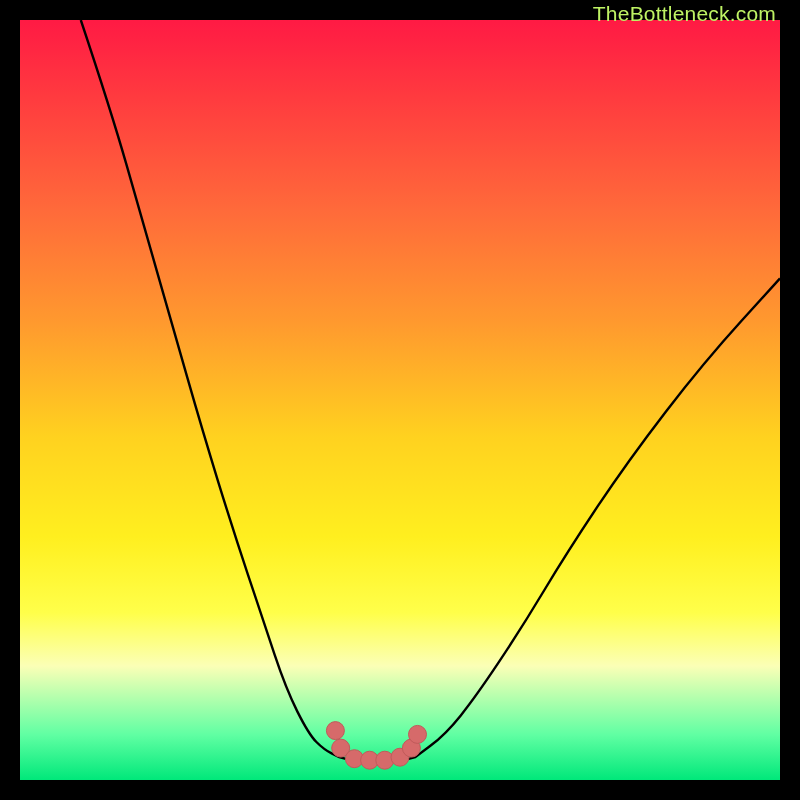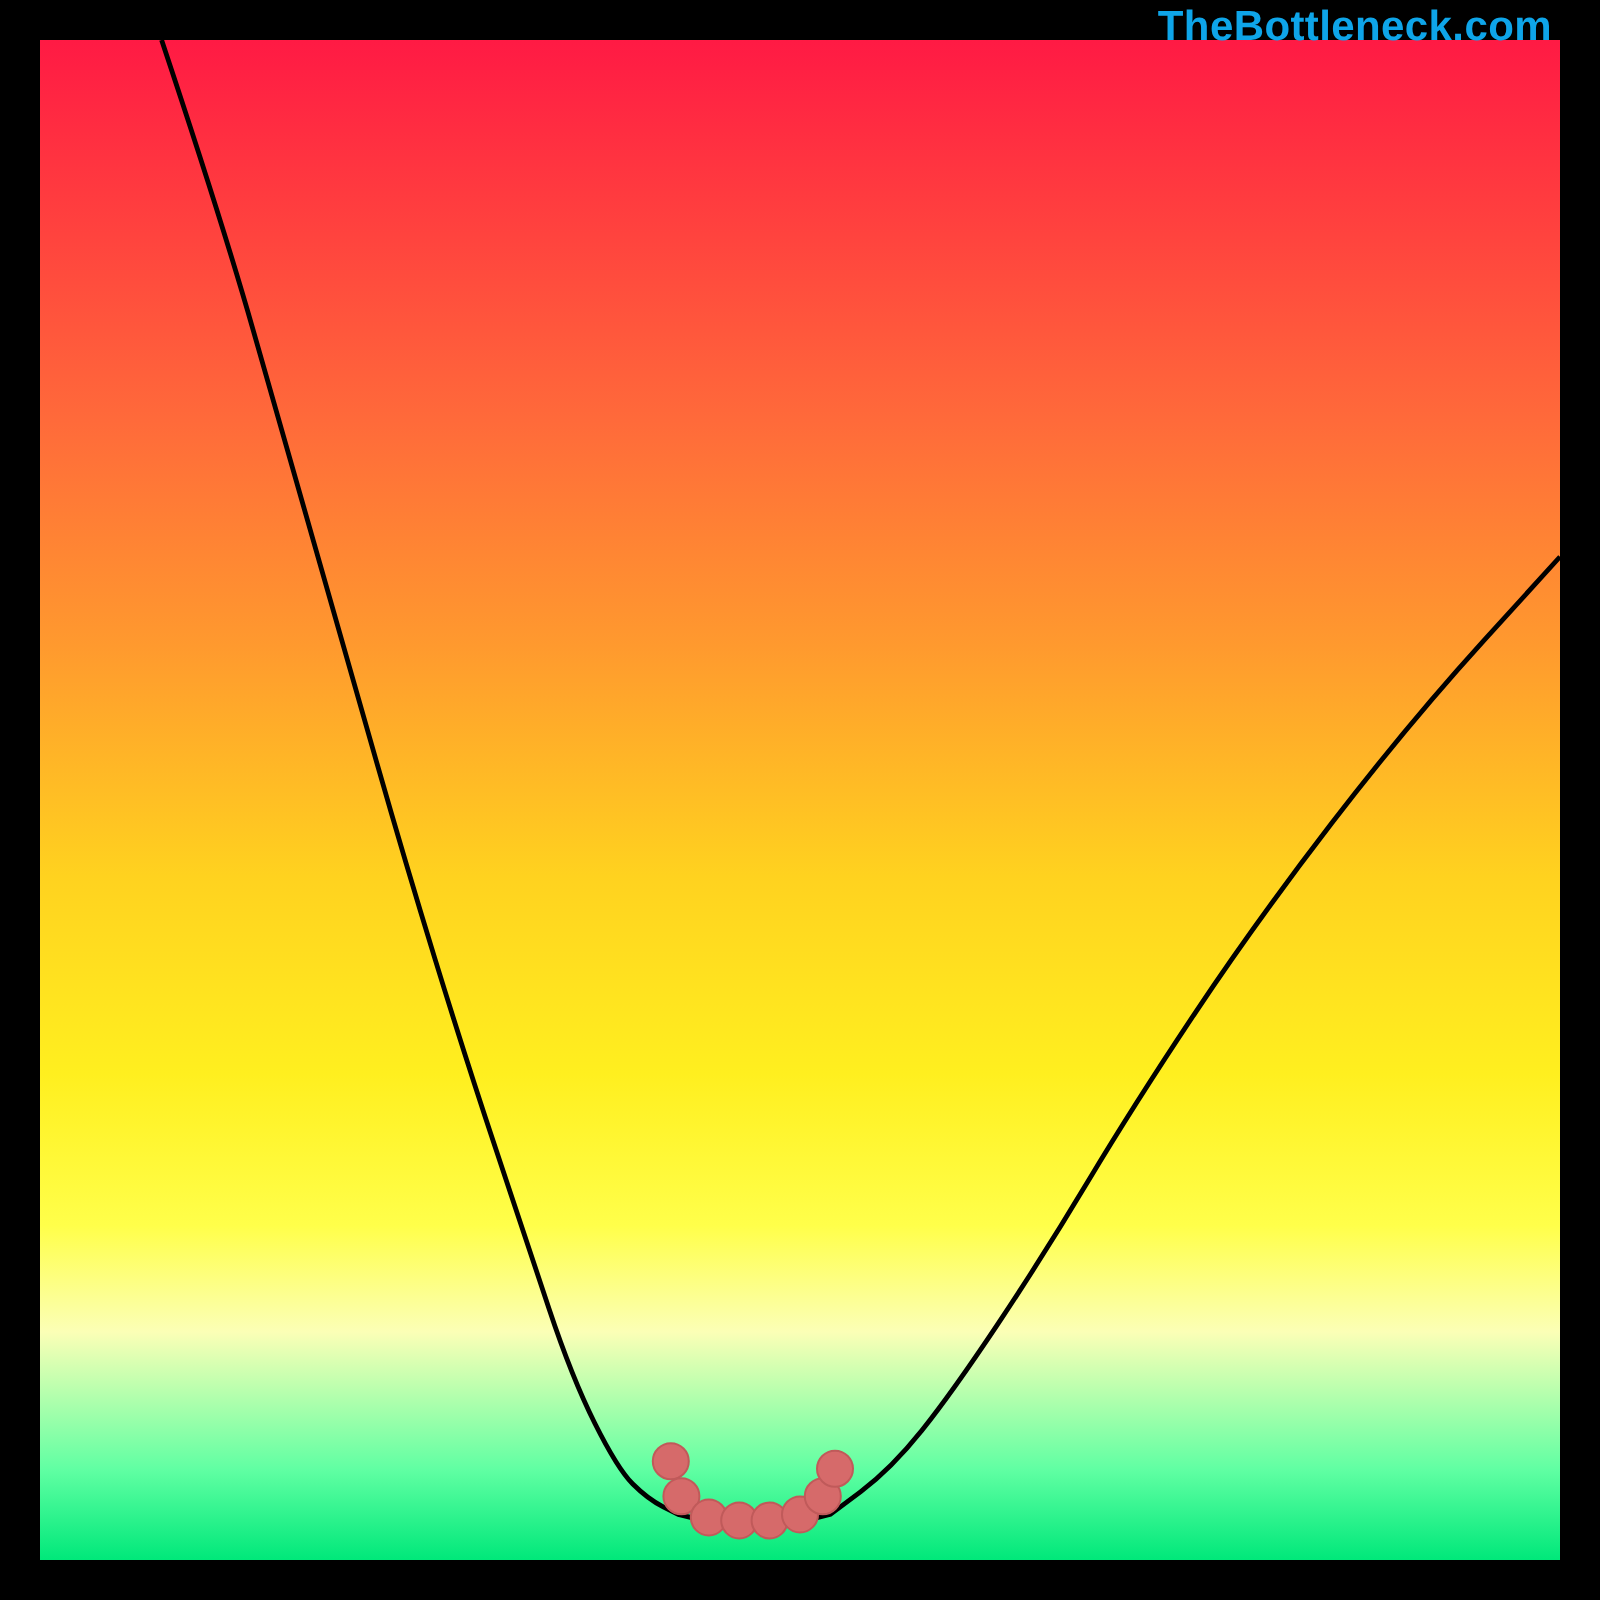--- a/index.html
+++ b/index.html
@@ -42,24 +42,24 @@
     position: absolute;
     left: 0;
     top: 0;
     width: 760px;
     height: 760px;
   }
   .watermark {
     position: absolute;
     top: 2px;
     right: 24px;
-    color: #0ea5e9;
+    color: #bef264;
     font-size: 21px;
     letter-spacing: 0.2px;
-    font-weight: 700;
+    font-weight: 400;
   }
 </style>
 </head>
 <body>
 
 <div class="frame">
   <div class="plot-area">
     <svg viewBox="0 0 760 760">
       <g>
         <path fill="none" stroke="#000000" stroke-width="2.4" d="M 60.8 0.0 Q 91.2 91.2 106.4 144.4 Q 121.6 197.6 136.8 250.8 Q 152.0 304.0 167.2 357.2 Q 182.4 410.4 197.6 459.8 Q 212.8 509.2 228.0 554.8 Q 243.2 600.4 254.6 634.6 Q 266.0 668.8 277.4 691.6 Q 288.8 714.4 296.4 722.0 Q 304.0 729.6 311.6 733.4 Q 319.2 737.2 319.2 737.2 Q 319.2 737.2 326.8 739.1 Q 334.4 741.0 342.0 741.0 Q 349.6 741.0 357.2 741.0 Q 364.8 741.0 372.4 741.0 Q 380.0 741.0 387.6 739.1 Q 395.2 737.2 395.2 737.2 Q 395.2 737.2 410.4 725.8 Q 425.6 714.4 440.8 695.4 Q 456.0 676.4 478.8 642.2 Q 501.6 608.0 524.4 570.0 Q 547.2 532.0 577.6 486.4 Q 608.0 440.8 646.0 391.4 Q 684.0 342.0 722.0 300.2 L 760.0 258.4"></path>

